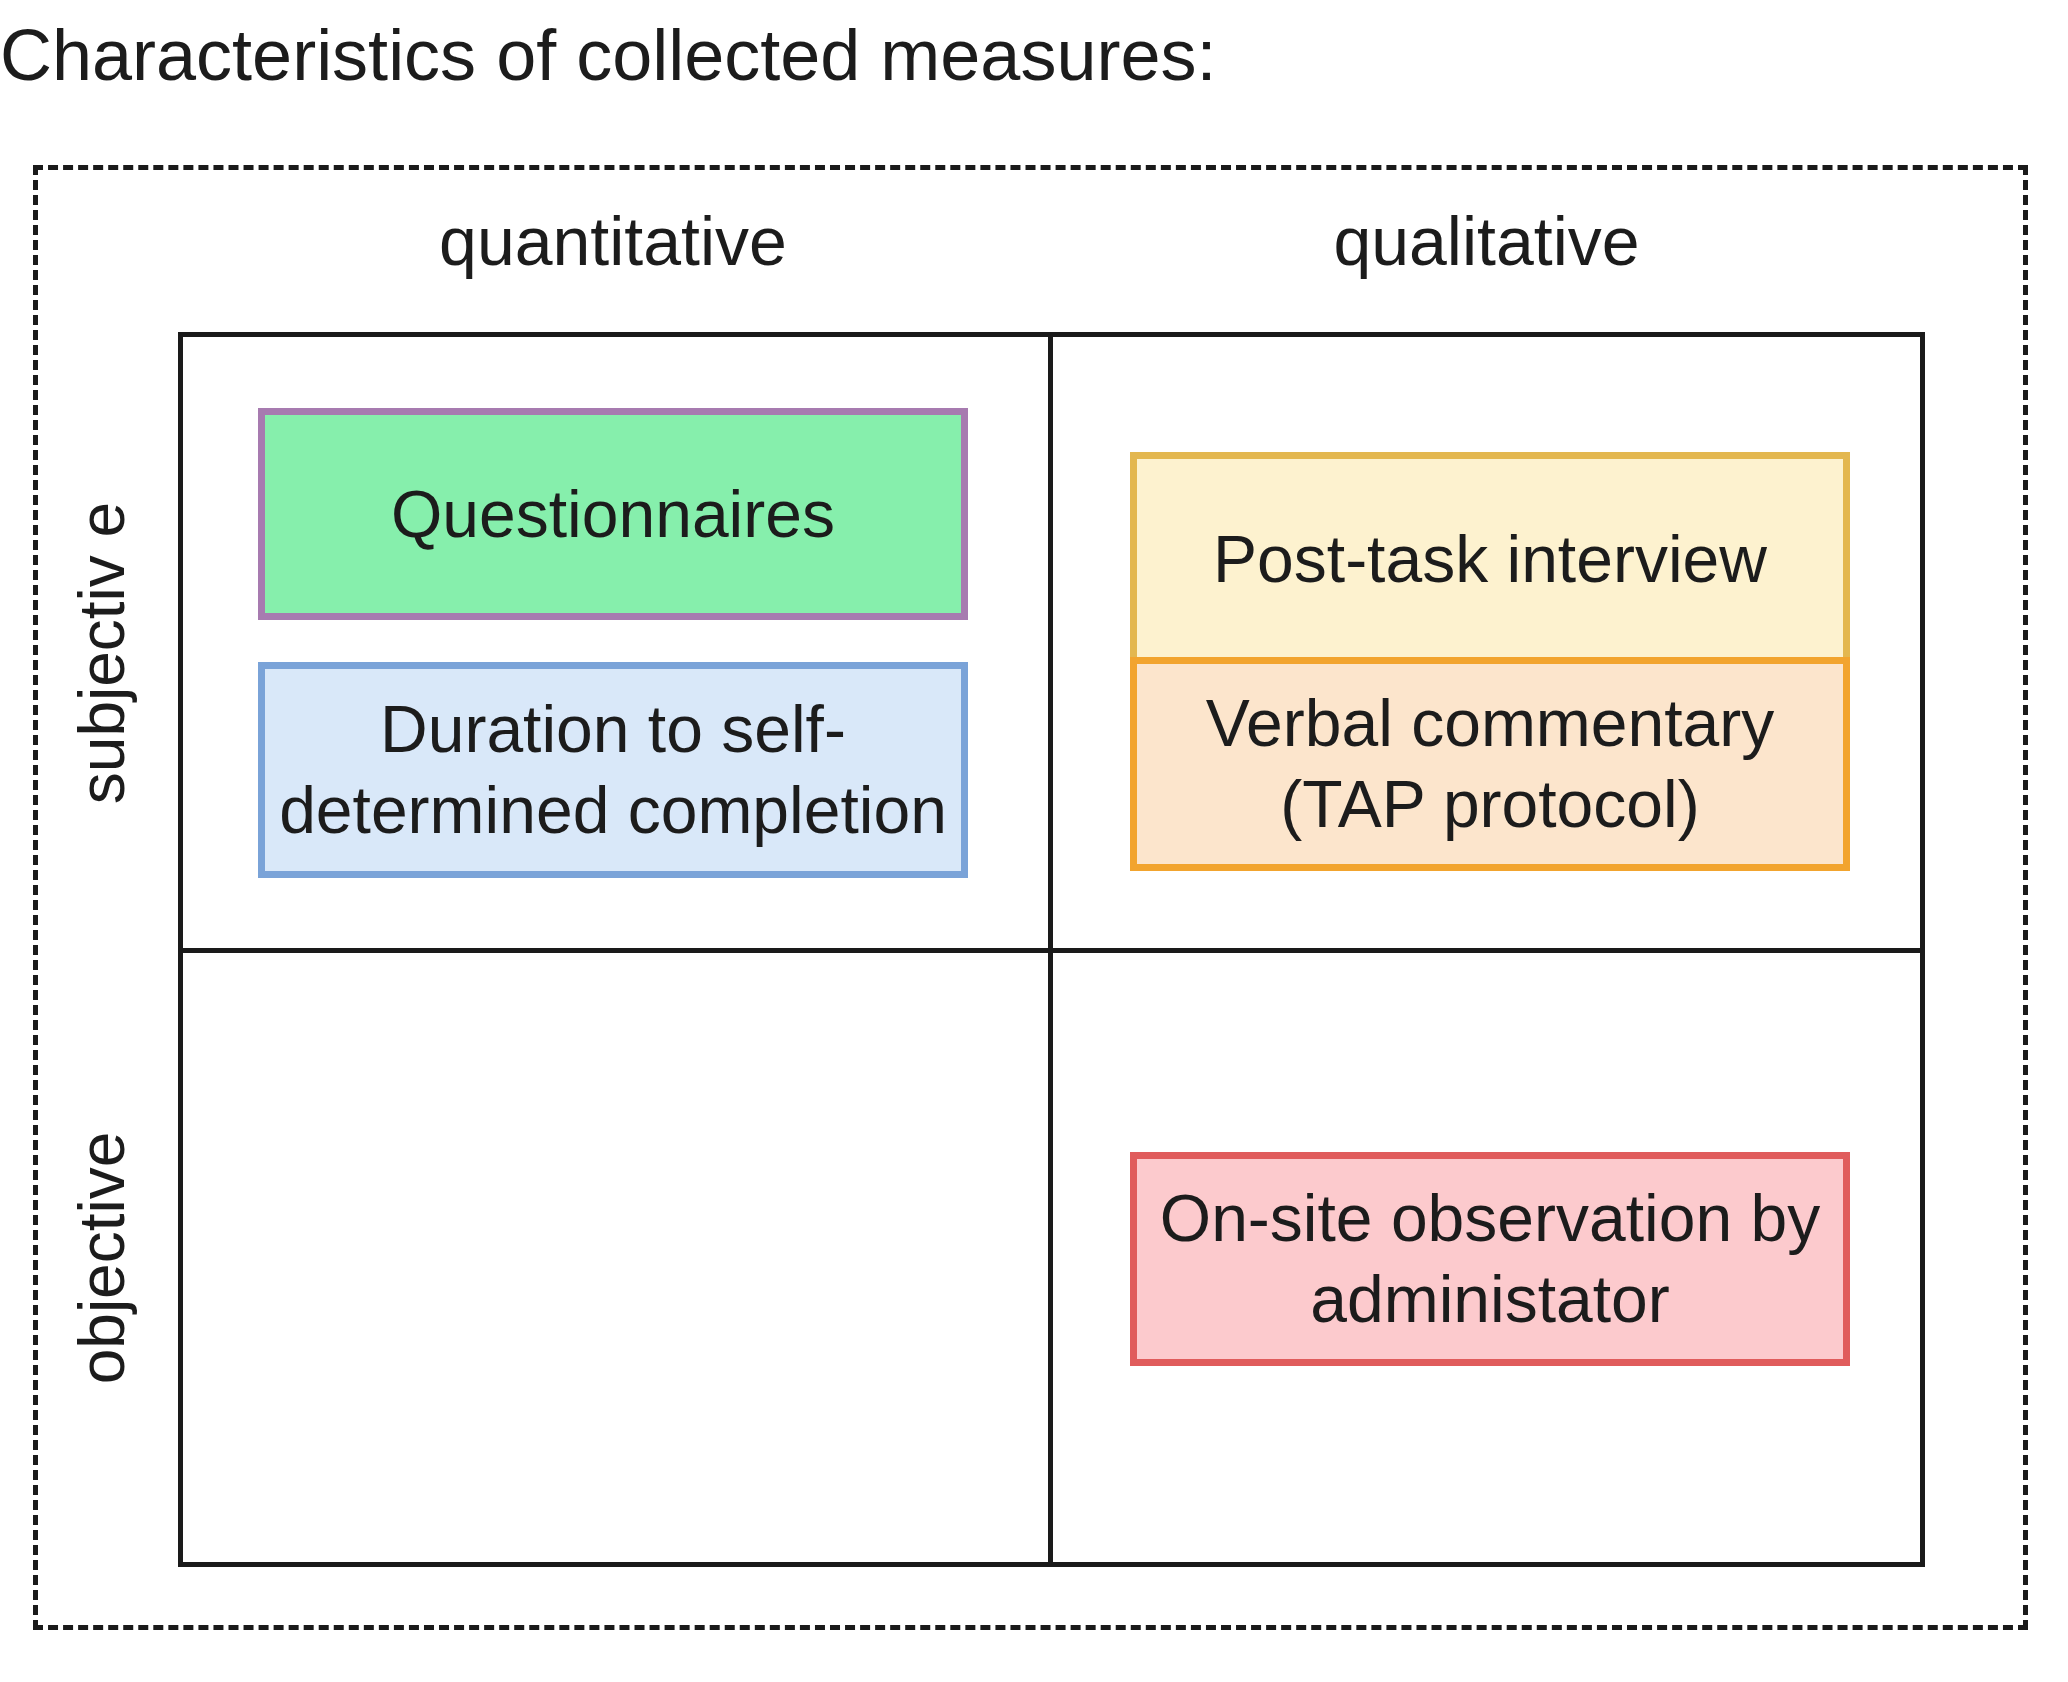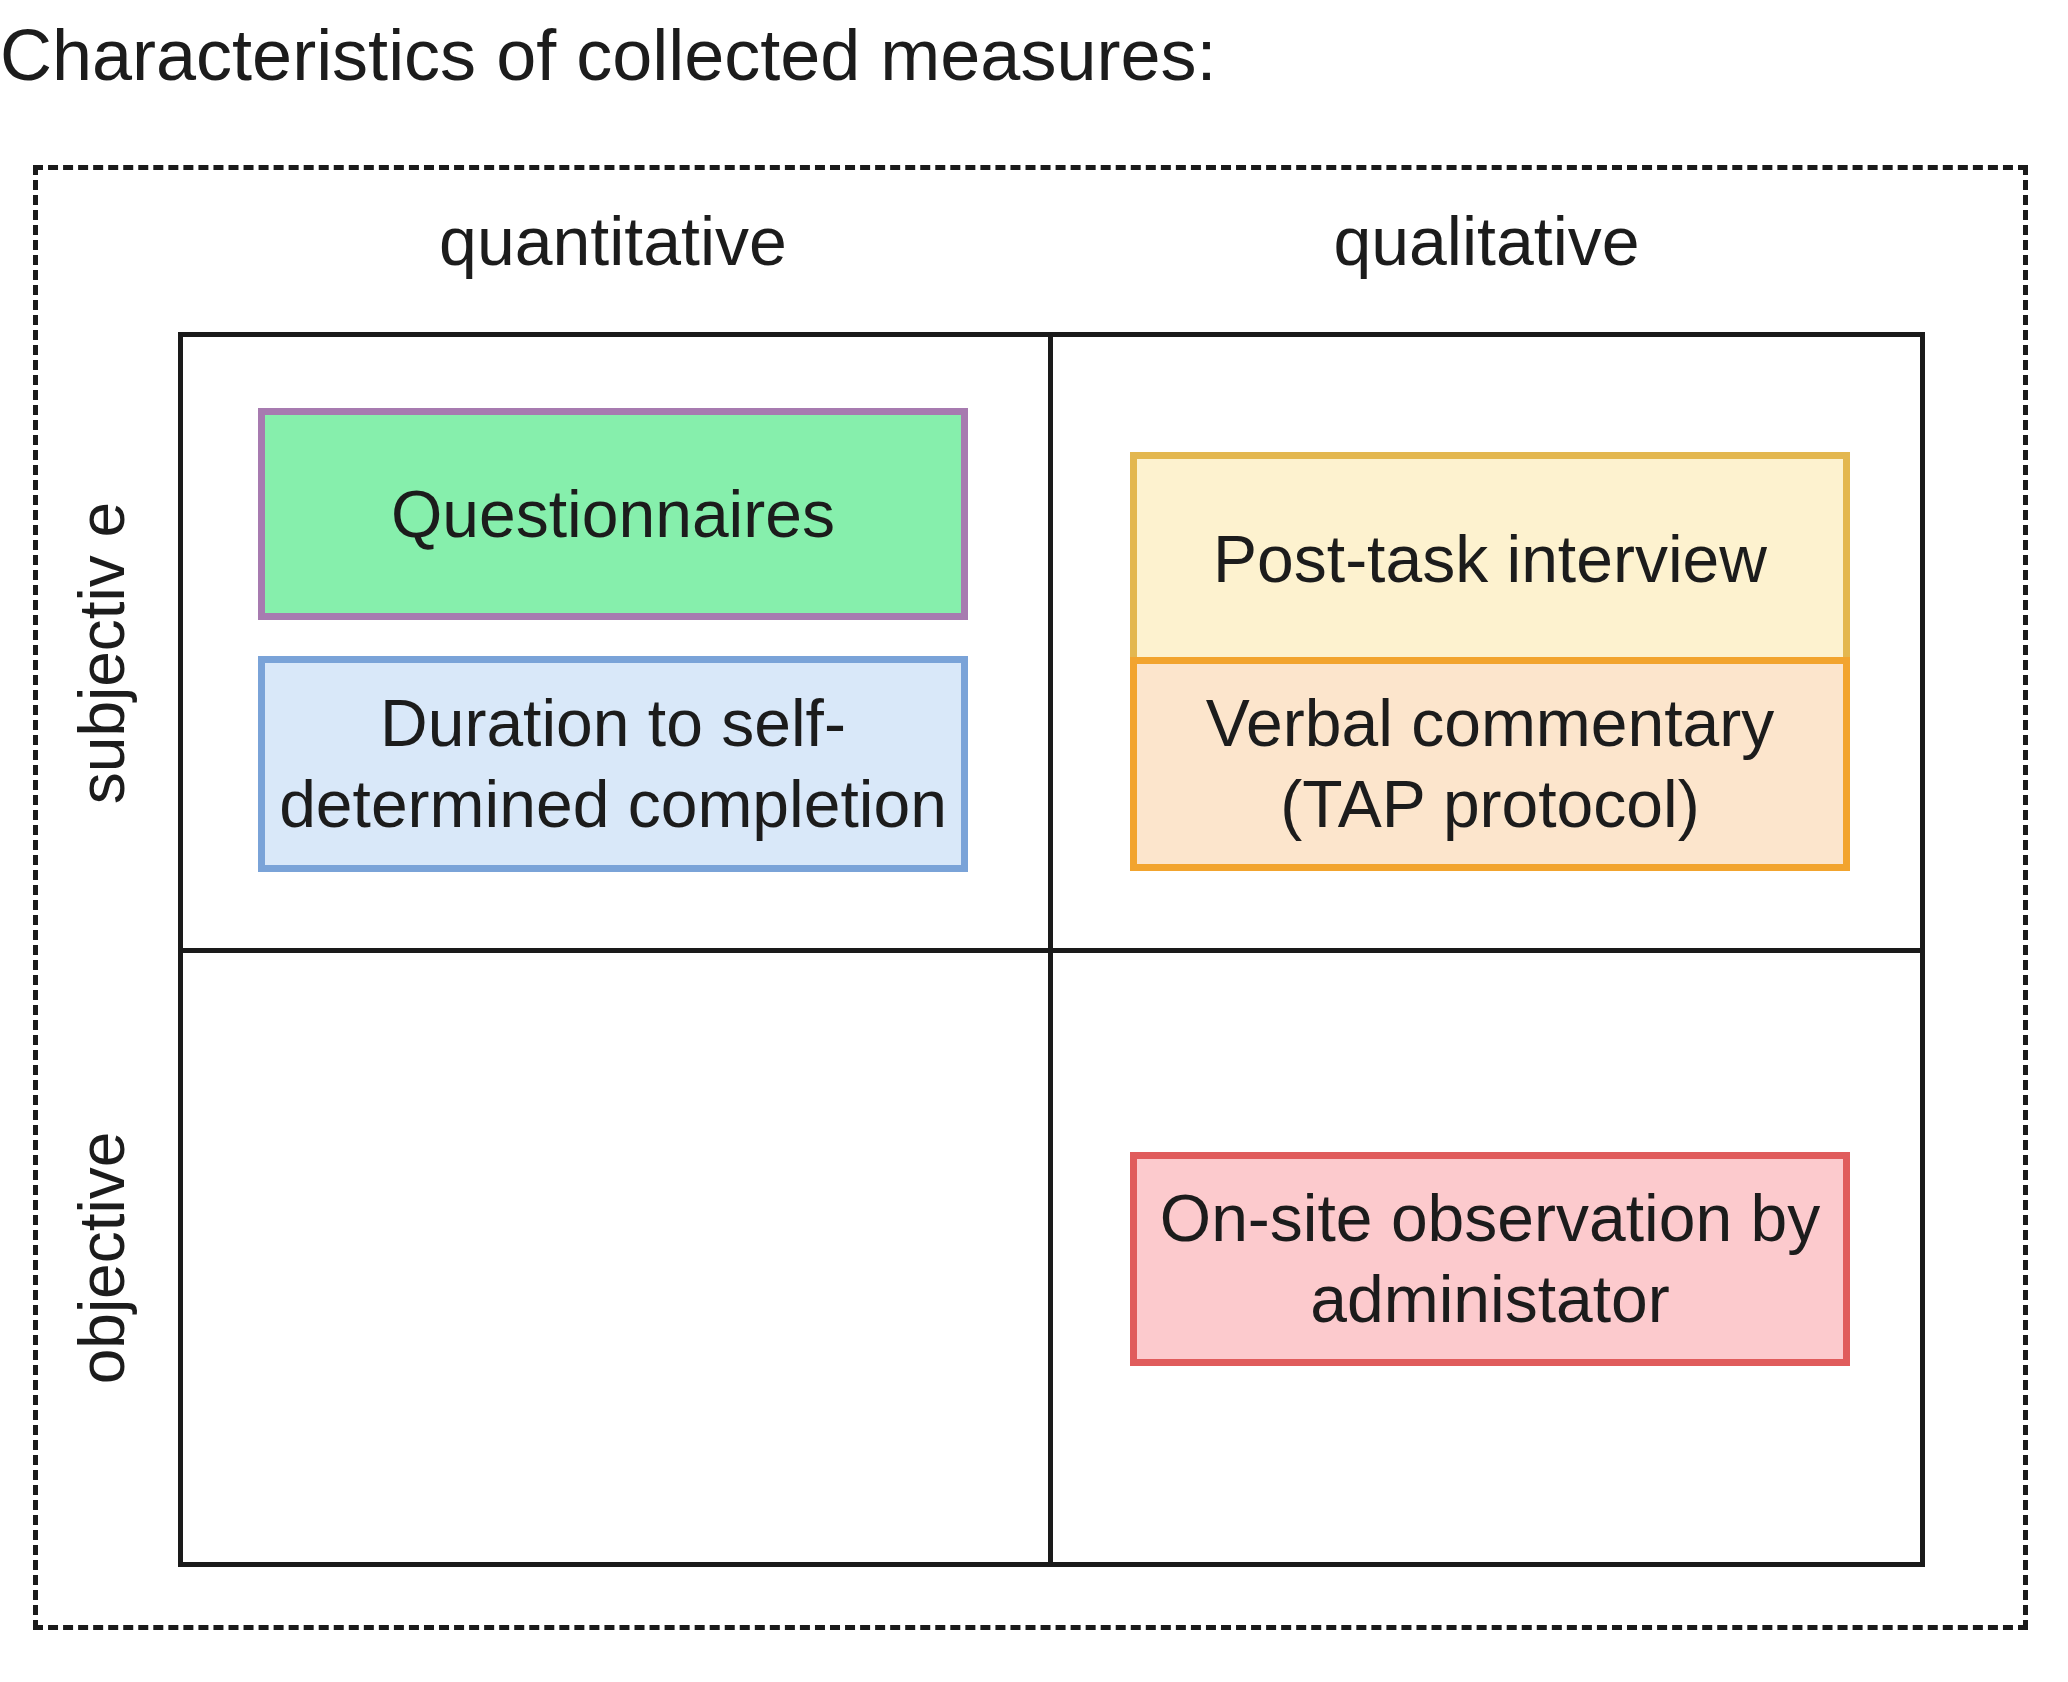--- a/index.html
+++ b/index.html
@@ -101,21 +101,21 @@
 
   <div class="grid">
     <div class="vline"></div>
     <div class="hline"></div>
   </div>
 
   <div class="box box-questionnaires" style="background-color: #86efac; border-color: rgb(167, 123, 176);">
     <span>Questionnaires</span>
   </div>
 
-  <div class="box box-duration" style="background-color: rgb(217, 232, 249); border-color: rgb(122, 163, 216);">
+  <div class="box box-duration" style="background-color: rgb(217, 232, 249); border-color: rgb(122, 163, 216); margin-top: 6px;">
     <span>Duration to self-determined completion</span>
   </div>
 
   <div class="box box-posttask" style="background-color: rgb(253, 242, 207); border-color: rgb(227, 183, 79); margin-top: 31px;">
     <span>Post-task interview</span>
   </div>
 
   <div class="box box-verbal" style="background-color: rgb(252, 229, 204); border-color: rgb(242, 164, 46);">
     <span>Verbal commentary (TAP protocol)</span>
   </div>

